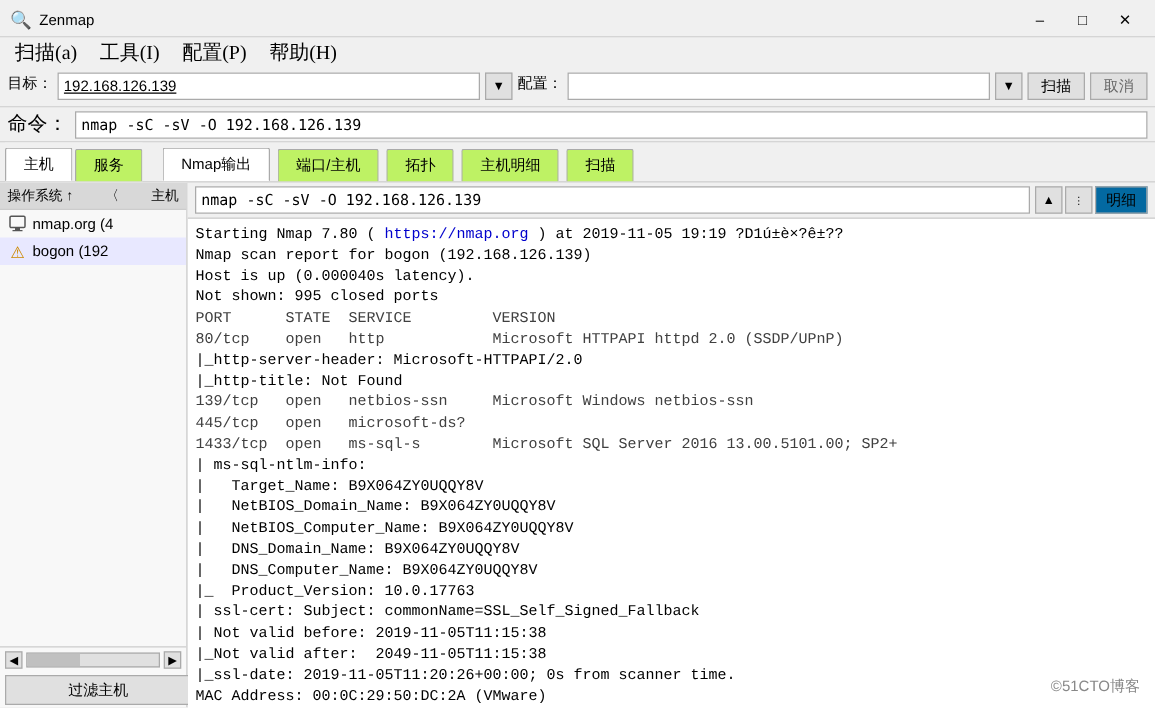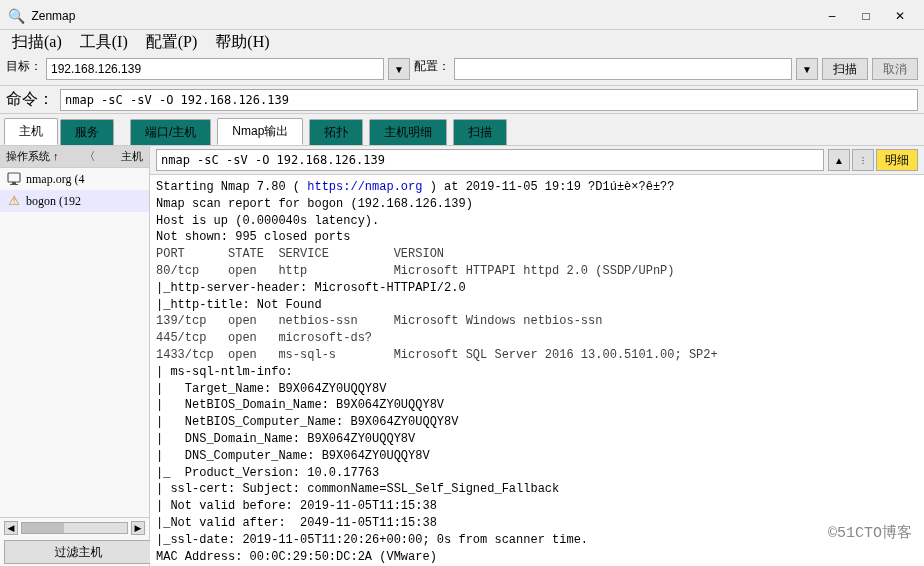--- a/index.html
+++ b/index.html
@@ -132,21 +132,21 @@
     
     .tab-bar {
       display: flex;
       align-items: flex-end;
       background: #f0f0f0;
       padding: 4px 6px 0 6px;
       gap: 2px;
     }
     .tab {
       padding: 4px 14px;
-      background: #0f766e;
+      background: #bef264;
       border: 1px solid #aaa;
       border-bottom: none;
       cursor: pointer;
       font-size: 12px;
       border-radius: 2px 2px 0 0;
     }
     .tab.active {
       background: white;
       border-bottom: 1px solid white;
     }
@@ -180,21 +180,20 @@
       flex: 1;
       overflow-y: auto;
     }
     .host-item {
       display: flex;
       align-items: center;
       padding: 3px 6px;
       cursor: pointer;
       font-size: 12px;
       gap: 4px;
-      font-family: Liberation Serif, serif;
     }
     .host-icon {
       width: 16px;
       height: 16px;
       display: flex;
       align-items: center;
       justify-content: center;
     }
     .filter-btn {
       width: 100%;
@@ -241,21 +240,21 @@
       border: 1px solid #aaa;
       cursor: pointer;
       display: flex;
       align-items: center;
       justify-content: center;
       font-size: 10px;
     }
     .detail-btn {
       height: 22px;
       padding: 0 8px;
-      background: #fde047;
+      background: #0369a1;
       border: 1px solid #aaa;
       cursor: pointer;
       font-size: 12px;
     }
 
     
     .terminal-output {
       flex: 1;
       overflow-y: scroll;
       background: white;
@@ -273,25 +272,25 @@
     .blue { color: #0000cc; }
 
     
     .terminal-output::-webkit-scrollbar { width: 14px; }
     .terminal-output::-webkit-scrollbar-track { background: #f0f0f0; }
     .terminal-output::-webkit-scrollbar-thumb { background: #c0c0c0; border: 1px solid #aaa; }
 
     
     .watermark {
       position: absolute;
-      bottom: 24px;
+      bottom: 8px;
       right: 12px;
-      font-size: 15px;
+      font-size: 12px;
       color: #888;
-      font-family: Liberation Mono, monospace;
+      font-family: Liberation Sans, sans-serif;
     }
   </style>
 </head>
 <body>
 
 <div class="title-bar">
   <div class="title-bar-left">
     <span style="font-size:14px;">🔍</span>
     <span>Zenmap</span>
   </div>
@@ -304,42 +303,42 @@
 
 <div class="menu-bar">
   <span class="menu-item">扫描(a)</span>
   <span class="menu-item">工具(I)</span>
   <span class="menu-item">配置(P)</span>
   <span class="menu-item">帮助(H)</span>
 </div>
 
 <div class="toolbar">
   <span class="toolbar-label">目标：</span>
-  <input class="toolbar-input" type="text" value="192.168.126.139" style="width: 200px;">
+  <input class="toolbar-input" type="text" value="192.168.126.139" style="width: 200px; text-decoration: underline;">
   <div class="toolbar-dropdown">▼</div>
   <span class="toolbar-label">配置：</span>
   <input class="toolbar-input" type="text" value="" style="flex: 1 1 0%;">
   <div class="toolbar-dropdown">▼</div>
   <button class="toolbar-btn">扫描</button>
   <button class="toolbar-btn cancel">取消</button>
 </div>
 
 <div class="toolbar2">
   <span class="toolbar2-label">命令：</span>
   <input class="toolbar2-input" type="text" value="nmap -sC -sV -O 192.168.126.139" style="">
 </div>
 
 <div style="display:flex; background:#f0f0f0; border-bottom:1px solid #ccc; align-items:flex-end; padding:0 0 0 4px;">
   <div class="tab-bar" style="padding:4px 0 0 0; gap:2px; border-bottom:none;">
     <div class="tab active">主机</div>
     <div class="tab">服务</div>
   </div>
   <div style="flex:1; display:flex; align-items:flex-end; padding:4px 0 0 16px; gap:6px;">
+    <div class="tab active">Nmap输出</div>
     <div class="tab">端口/主机</div>
-    <div class="tab active">Nmap输出</div>
     <div class="tab">拓扑</div>
     <div class="tab">主机明细</div>
     <div class="tab">扫描</div>
   </div>
 </div>
 
 <div class="main-content">
 
   <div class="left-panel">
     <div class="left-panel-subheader">

